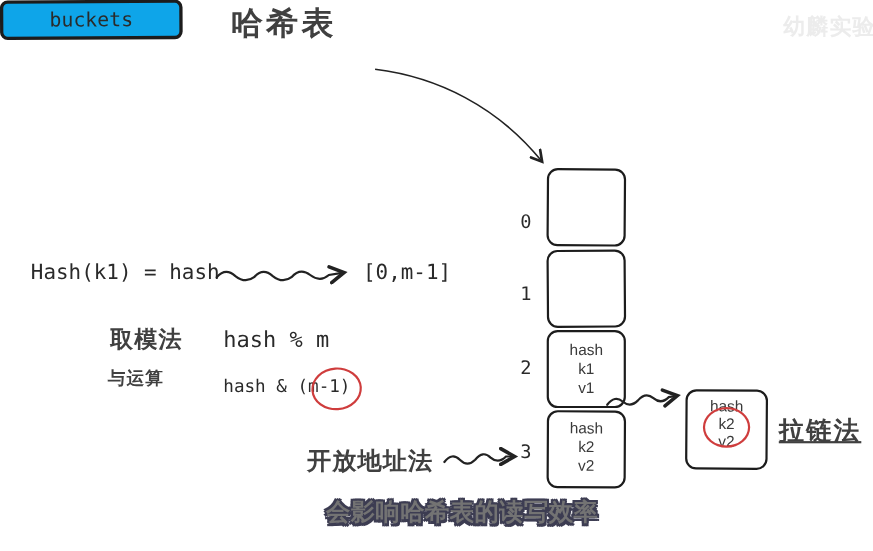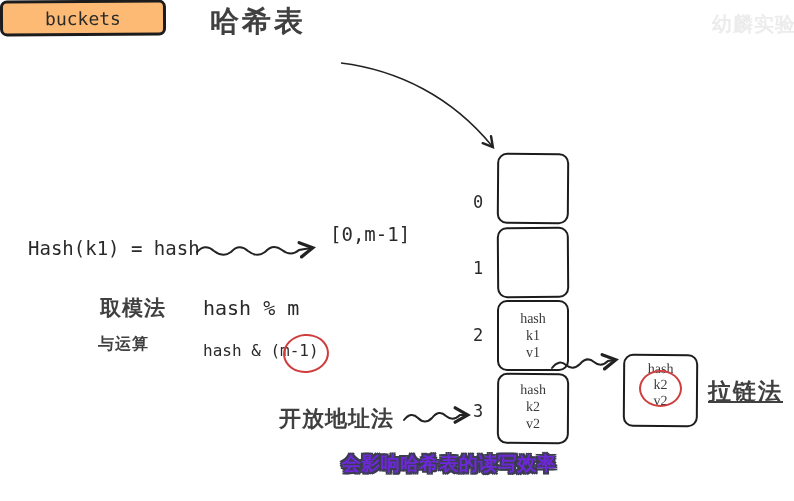--- a/index.html
+++ b/index.html
@@ -22,42 +22,42 @@
   }
   .title{
     left:210px;top:2px;
     font-size:29px;letter-spacing:3px;
   }
   .buckets-box{
     left:177px;top:49px;width:160px;height:30px;
     border:3px solid #1c1c1c;border-radius:7px;
     display:flex;align-items:center;justify-content:center;
     transform:rotate(-0.3deg);
-    background:#fdba74;
+    background:#0ea5e9;
   }
   .buckets-box span{font-size:18px;}
 
   .hash-lhs{left:28px;top:237px;font-size:19px;}
-  .hash-rhs{left:330px;top:223px;font-size:19px;}
+  .hash-rhs{left:330px;top:237px;font-size:19px;}
 
   .mod-label{left:100px;top:294px;font-size:21px;letter-spacing:1px;}
   .mod-formula{left:203px;top:296px;font-size:20px;}
   .and-label{left:98px;top:334px;font-size:16px;letter-spacing:1px;font-family:Liberation Mono, monospace;}
   .and-formula{left:203px;top:341px;font-size:16px;}
 
   .open-label{left:279px;top:404px;font-size:22px;letter-spacing:1px;}
   .chain-label{left:708px;top:376px;font-size:23px;letter-spacing:2px;text-decoration:underline;}
 
   .slot-box{
     position:absolute;left:497px;width:72px;height:71px;
     border:2.5px solid #1c1c1c;border-radius:10px;
     background:#fff;box-sizing:border-box;
     display:flex;flex-direction:column;align-items:center;
   }
-  .slot-line{font-family:Liberation Serif, serif;font-size:14px;line-height:17px;color:#3a3a3a;}
+  .slot-line{font-family:Liberation Sans, sans-serif;font-size:14px;line-height:17px;color:#3a3a3a;}
   .idx{
     position:absolute;left:468px;width:20px;text-align:center;
     font-family:"DejaVu Sans Mono",monospace;font-size:17px;color:#2a2a2a;
   }
   .chain-box{
     position:absolute;left:623px;top:354px;width:75px;height:73px;
     border:2.5px solid #1c1c1c;border-radius:10px;
     background:#fff;box-sizing:border-box;
     display:flex;flex-direction:column;align-items:center;padding-top:5px;
     transform:rotate(0.4deg);
@@ -68,25 +68,24 @@
     position:absolute;border:2px solid #cf3d3d;border-radius:50%;
     background:transparent;
   }
   .circle-m{left:283px;top:334px;width:42px;height:35px;transform:rotate(-4deg);}
   .circle-k2{left:639px;top:370px;width:39px;height:33px;}
 
   .arrows{position:absolute;left:0;top:0;pointer-events:none;}
 
   .subtitle{
     left:420px;top:451px;transform:translateX(-50%);
-    font-size:19px;font-weight:bold;color:#6d28d9;letter-spacing:0.5px;
+    font-size:22px;font-weight:bold;color:#737373;letter-spacing:0.5px;
     text-shadow:
       -2px 0 0 #3d3d52, 2px 0 0 #3d3d52, 0 -2px 0 #3d3d52, 0 2px 0 #3d3d52,
       -2px -2px 0 #3d3d52, 2px -2px 0 #3d3d52, -2px 2px 0 #3d3d52, 2px 2px 0 #3d3d52;
-    margin-left: 29px;
   }
 </style>
 </head>
 <body>
 
 <div class="page">
 
   <div class="abs watermark">幼麟实验室</div>
 
   <div class="abs zh title">哈希表</div>

